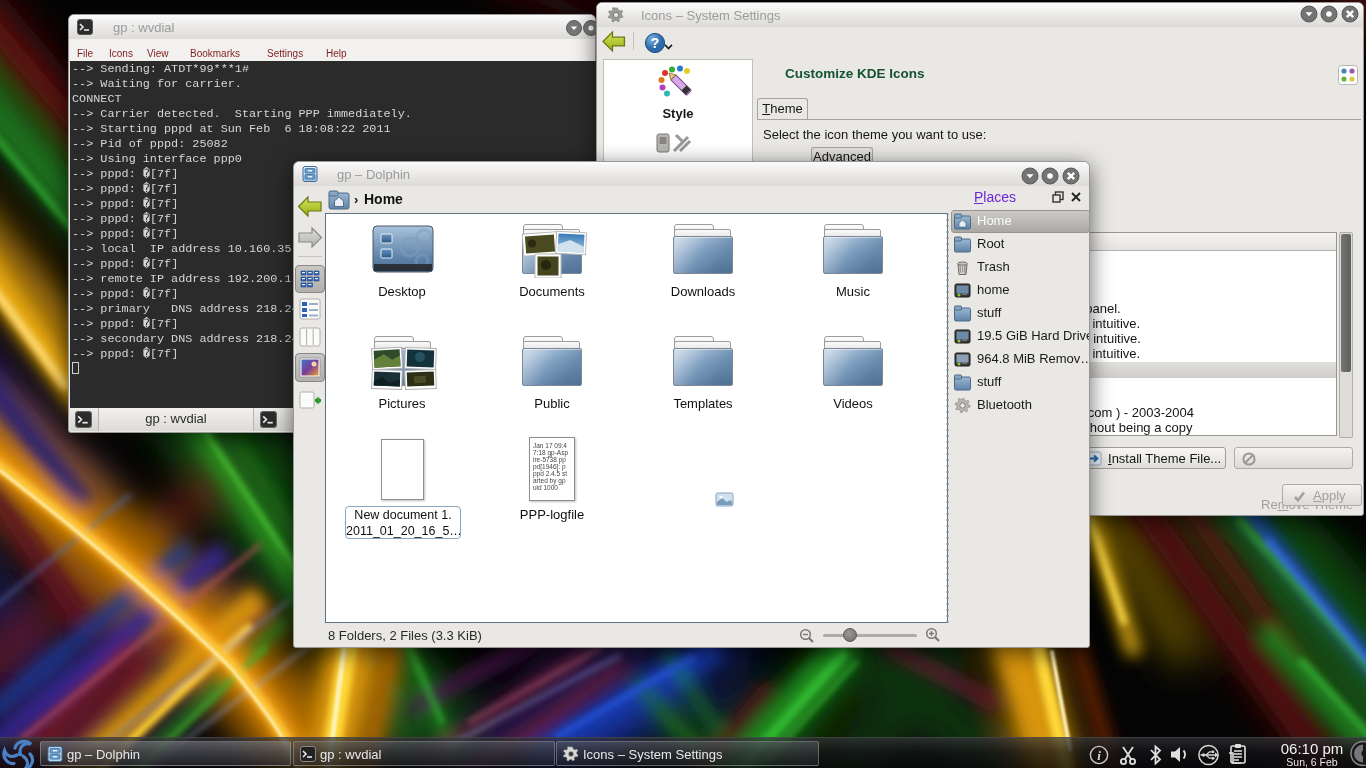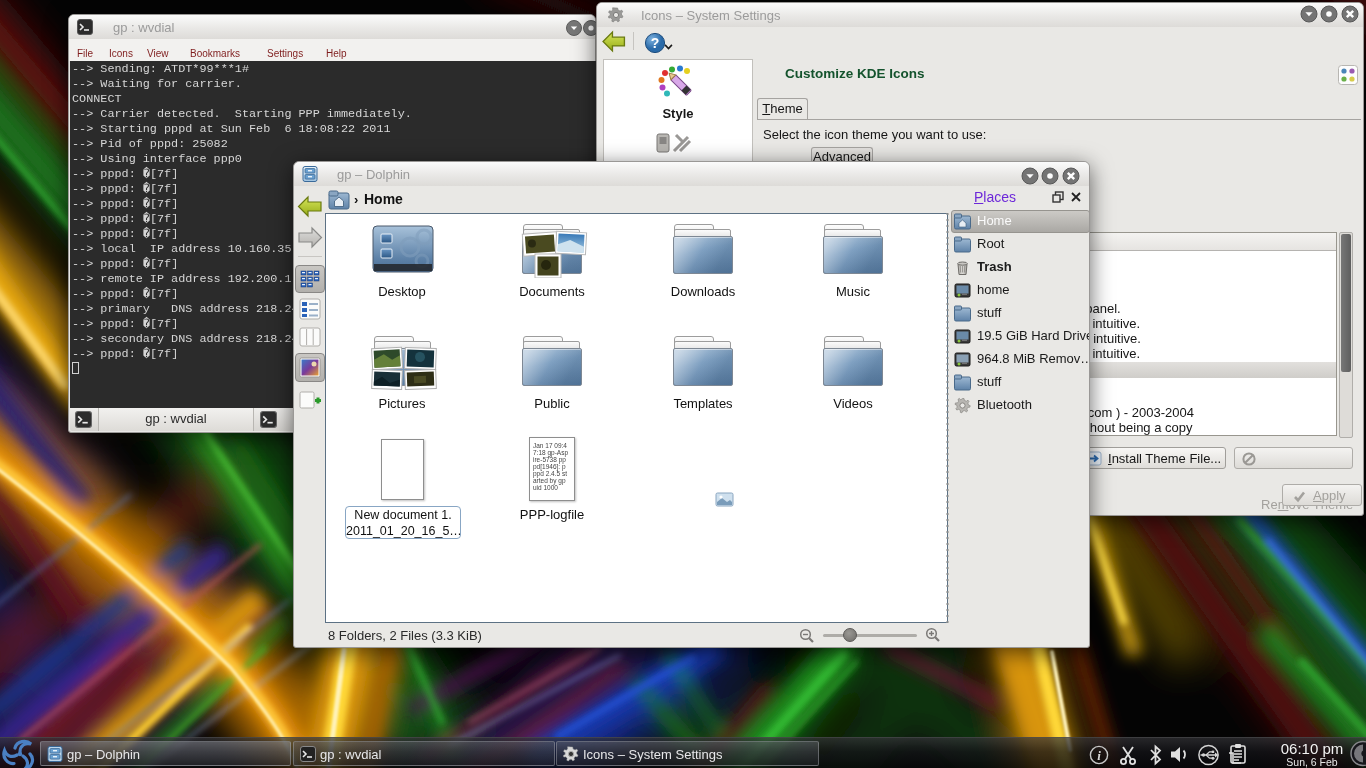--- a/index.html
+++ b/index.html
@@ -653,21 +653,21 @@
         </svg>
         <span class="ptxt">Home</span>
       </div>
     <div class="prow" style="top:71px;left:657px;">
         <svg class="pic" viewBox="0 0 17 17">
           <rect x="0.5" y="3" width="16" height="13" rx="1.5" fill="url(#plf)" stroke="#4a6a8a"></rect>
           <rect x="0.5" y="1" width="7" height="4" rx="1" fill="#8aa6c2" stroke="#4a6a8a"></rect>
         </svg>
         <span class="ptxt">Root</span>
       </div>
-    <div class="prow" style="top:94px;left:657px;font-weight:bold;">
+    <div class="prow" style="top:94px;left:657px;">
         <svg class="pic" viewBox="0 0 17 17">
           <path d="M4,5 L13,5 L12,15.5 L5,15.5 Z" fill="url(#pltr)" stroke="#6e6c68"></path>
           <ellipse cx="8.5" cy="4.6" rx="4.8" ry="1.6" fill="#c8c6c2" stroke="#6e6c68"></ellipse>
           <path d="M6.3,7 L6.6,13.5 M8.5,7 L8.5,13.5 M10.7,7 L10.4,13.5" stroke="#8a8884" stroke-width=".8"></path>
           <defs>
             <linearGradient id="pltr" x1="0" y1="0" x2="1" y2="0">
               <stop offset="0" stop-color="#b5b3af"></stop>
               <stop offset=".5" stop-color="#dddbd7"></stop>
               <stop offset="1" stop-color="#a3a19d"></stop>
             </linearGradient>

